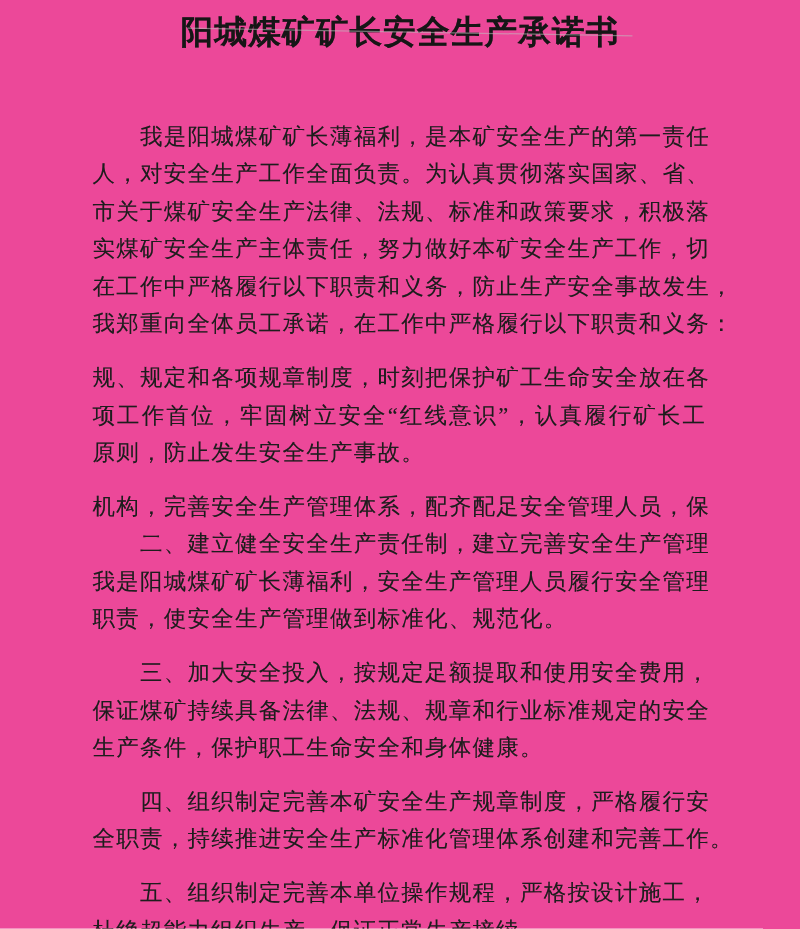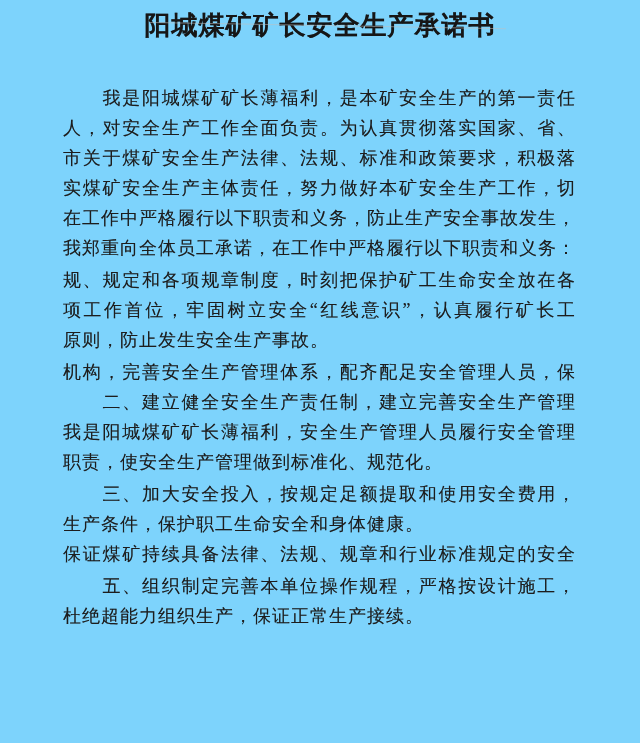--- a/index.html
+++ b/index.html
@@ -4,21 +4,21 @@
 <style>
   html, body {
     margin: 0;
     padding: 0;
     background: #ffffff;
   }
   .page {
     position: relative;
     width: 640px;
     height: 743px;
-    background: #7dd3fc;
+    background: #ec4899;
     overflow: hidden;
     font-family: "Liberation Serif", "DejaVu Serif", serif;
   }
   .doc-title {
     position: absolute;
     top: 10px;
     left: 0;
     width: 640px;
     text-align: center;
     font-size: 26px;
@@ -31,21 +31,21 @@
   .doc-body {
     position: absolute;
     top: 81px;
     left: 61px;
     width: 517px;
     color: #1d1d1d;
     font-size: 18px;
     text-shadow: 0 0 0.4px rgba(30,30,30,0.4);
   }
   .paragraph {
-    margin: 2px;
+    margin: 13px;
     padding: 0;
   }
   .line {
     height: 30px;
     line-height: 30px;
     white-space: nowrap;
     letter-spacing: 1px;
     text-align: justify;
     text-align-last: justify;
     text-justify: inter-character;
@@ -87,21 +87,25 @@
         <div class="line para-end">原则，防止发生安全生产事故。</div>
       </div>
       <div class="paragraph">
         <div class="line">机构，完善安全生产管理体系，配齐配足安全管理人员，保</div>
         <div class="line">　　二、建立健全安全生产责任制，建立完善安全生产管理</div>
         <div class="line">我是阳城煤矿矿长薄福利，安全生产管理人员履行安全管理</div>
         <div class="line para-end">职责，使安全生产管理做到标准化、规范化。</div>
       </div>
       <div class="paragraph">
         <div class="line">　　三、加大安全投入，按规定足额提取和使用安全费用，</div>
+        <div class="line">保证煤矿持续具备法律、法规、规章和行业标准规定的安全</div>
         <div class="line para-end">生产条件，保护职工生命安全和身体健康。</div>
-        <div class="line">保证煤矿持续具备法律、法规、规章和行业标准规定的安全</div>
+      </div>
+      <div class="paragraph">
+        <div class="line">　　四、组织制定完善本矿安全生产规章制度，严格履行安</div>
+        <div class="line para-end">全职责，持续推进安全生产标准化管理体系创建和完善工作。</div>
       </div>
       <div class="paragraph">
         <div class="line">　　五、组织制定完善本单位操作规程，严格按设计施工，</div>
         <div class="line para-end">杜绝超能力组织生产，保证正常生产接续。</div>
       </div>
     </div>
 </div>
 
 </body></html>

